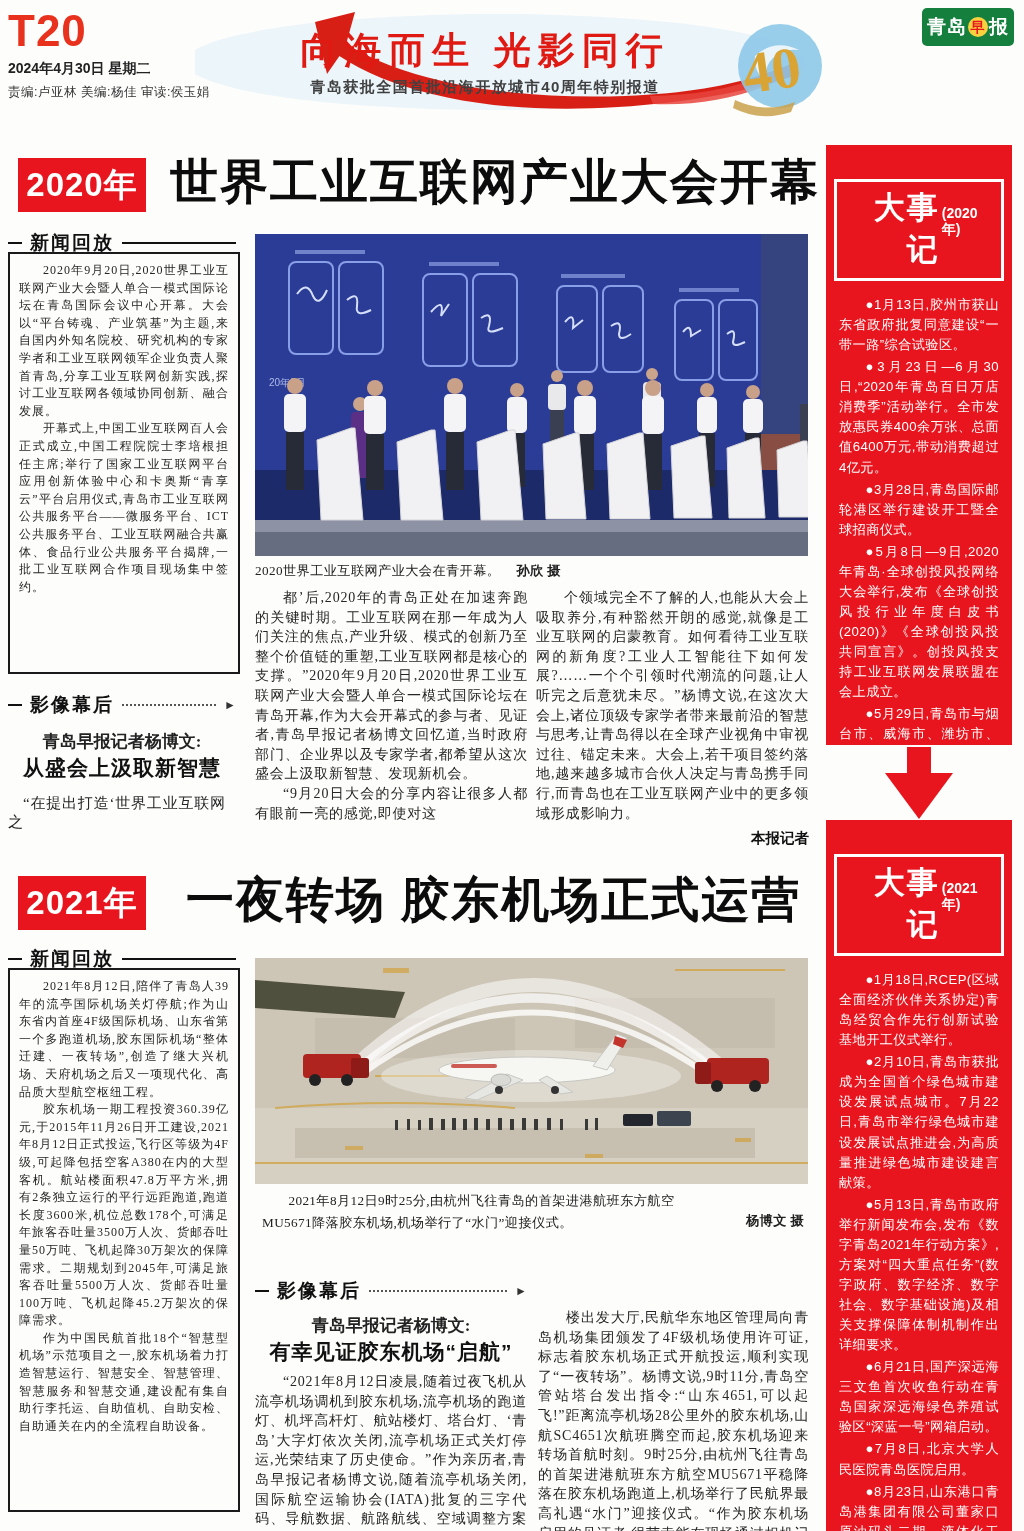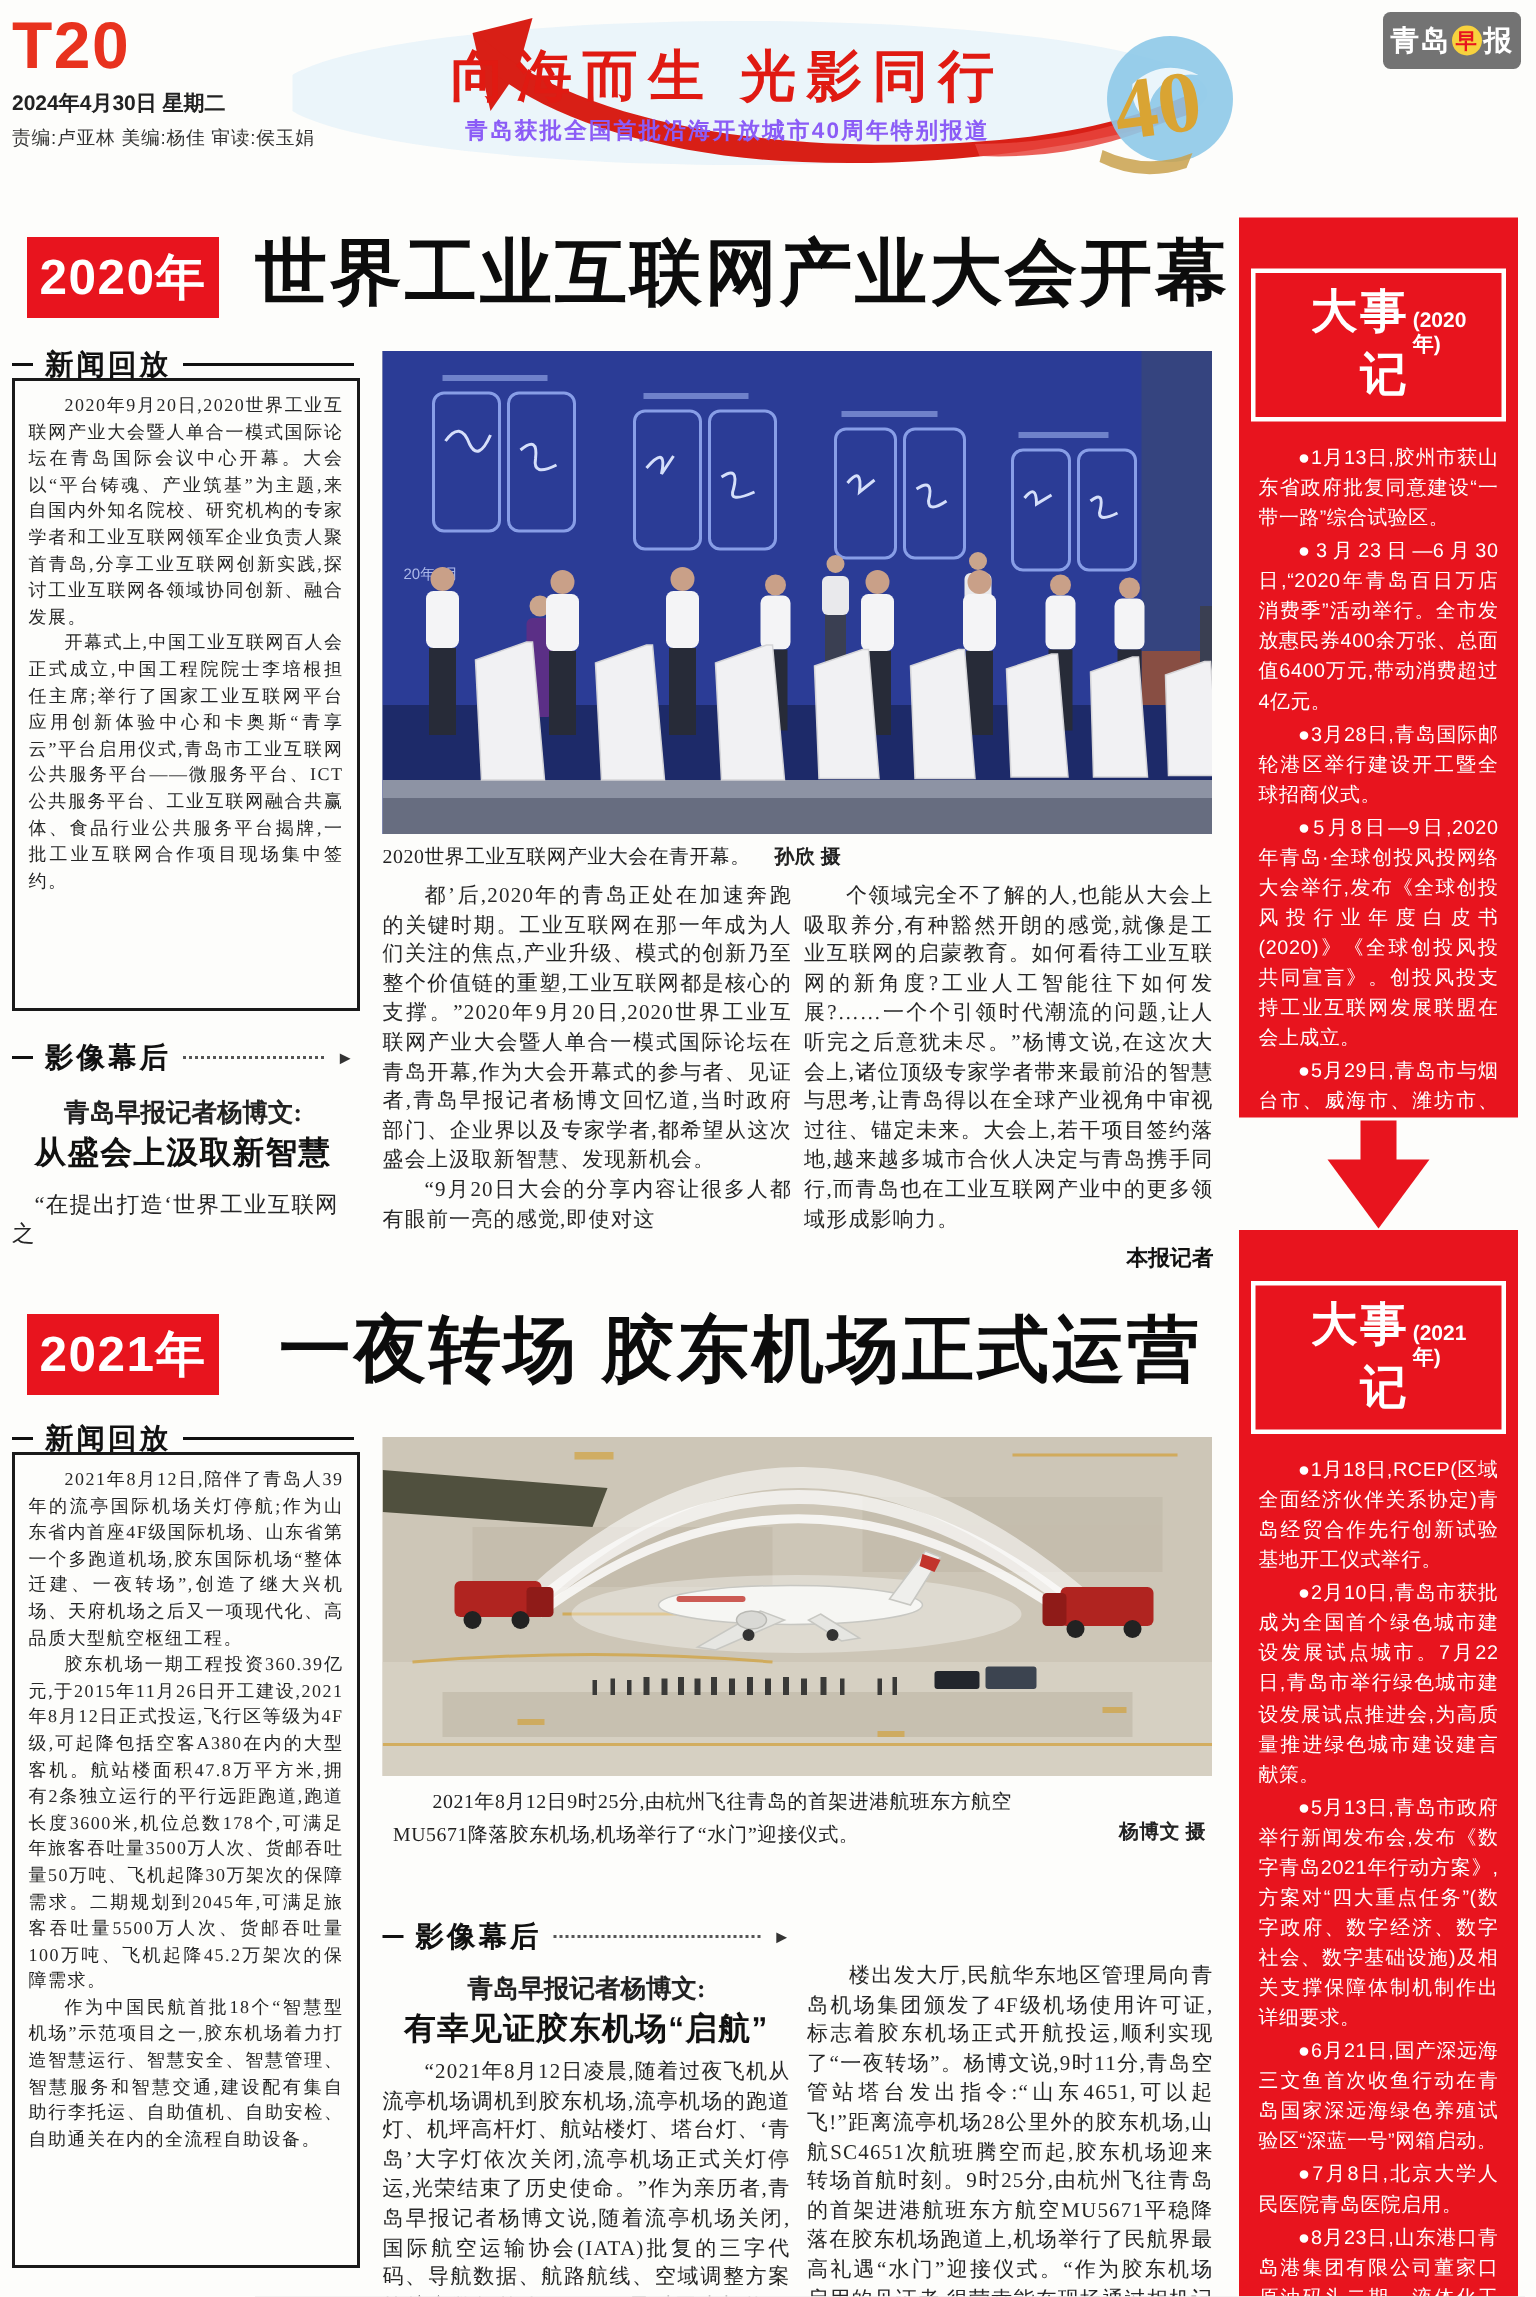--- a/index.html
+++ b/index.html
@@ -9,22 +9,22 @@
 
   
   .page-no{font-size:44px;font-weight:bold;color:#e8321e;letter-spacing:1px;}
   .page-date{font-size:14px;font-weight:bold;color:#222;}
   .page-editors{font-size:12.5px;color:#333;letter-spacing:.5px;}
   .banner{width:640px;height:118px;}
   .banner svg{position:absolute;left:0;top:0;}
   .banner-title{position:absolute;left:0;right:60px;top:22px;text-align:center;
       font-size:37px;font-weight:bold;color:#e01a12;letter-spacing:7px;z-index:2;}
   .banner-sub{position:absolute;left:0;right:60px;top:74px;text-align:center;
-      font-size:15px;font-weight:bold;color:#8b5cf6;letter-spacing:1.5px;z-index:2;}
-  .paper-logo{width:92px;height:38px;background:#737373;border-radius:5px;color:#fff;
+      font-size:15px;font-weight:bold;color:#404040;letter-spacing:1.5px;z-index:2;}
+  .paper-logo{width:92px;height:38px;background:#15803d;border-radius:5px;color:#fff;
       display:flex;align-items:center;justify-content:center;font-weight:bold;font-size:19px;letter-spacing:1px;}
   .paper-logo .sun{display:inline-block;width:20px;height:20px;border-radius:50%;background:#f7d23e;
       color:#e8141e;font-size:14px;line-height:20px;text-align:center;margin:0 1px;}
 
   
   .year-tag{width:128px;height:54px;background:#e8141e;color:#fff;display:flex;align-items:center;
       justify-content:center;font-size:33px;font-weight:bold;letter-spacing:1px;}
   .headline{font-size:48px;font-weight:bold;color:#0c0c0c;letter-spacing:2px;white-space:nowrap;
       font-family:"Liberation Sans",sans-serif;}
 

